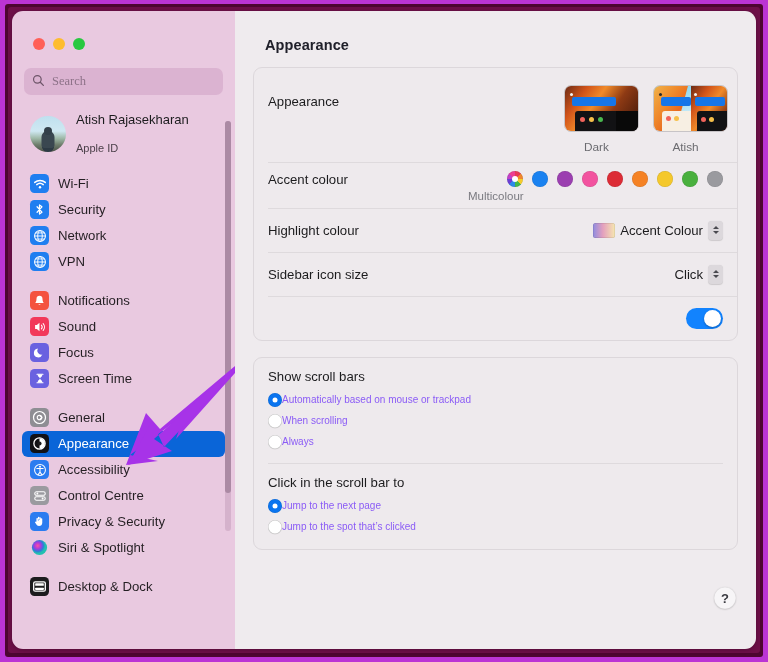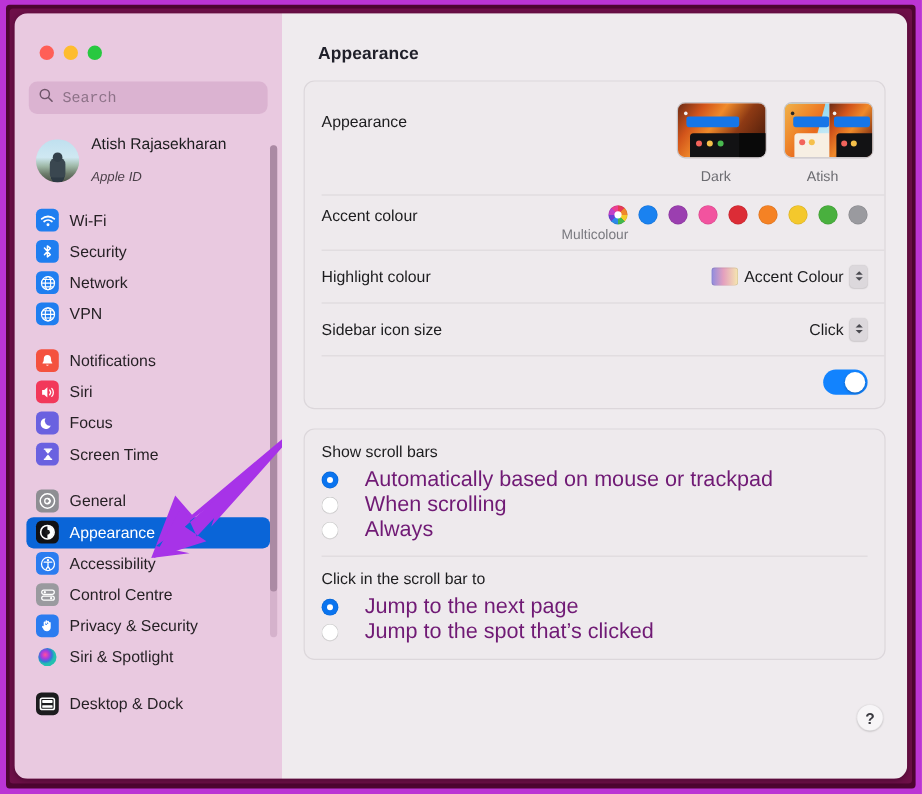--- a/index.html
+++ b/index.html
@@ -67,21 +67,21 @@
     height: 27px;
     background: rgba(208,160,196,.52);
     border-radius: 7px;
     display: flex; align-items: center;
     padding: 0 8px;
     gap: 7px;
   }
   #search-wrap svg { flex: 0 0 auto; }
   #search-input {
     border: 0; background: transparent; outline: none;
-    font-family: Liberation Mono, monospace;
+    font-family: Liberation Serif, serif;
     font-size: 12.5px; color: #5b4556;
     width: 100%;
   }
   #search-input::placeholder { color: #8d7288; }
 
   
   #account {
     display: flex; align-items: center; gap: 10px;
     margin: 14px 10px 0 14px;
     padding: 4px 4px;
@@ -104,21 +104,21 @@
   }
   #avatar::before {
     content:''; position:absolute;
     left:50%; top:30%; width:8px; height:8px;
     transform: translateX(-50%);
     background:#33404a; border-radius:50%;
     z-index:2;
   }
   #acct-text { line-height: 1.15; }
   #acct-name { font-size: 13px; color: #1c1c1e; }
-  #acct-sub  { font-size: 11px; color: #4a3f48; margin-top: 14px; font-style: italic; }
+  #acct-sub  { font-size: 11px; color: #4a3f48; margin-top: 14px; }
 
   
   #navlist { margin-top: 12px; }
   .nav-group { padding: 0 10px; }
   .nav-gap { height: 13px; }
   .nav-item {
     display: flex; align-items: center; gap: 9px;
     height: 26px;
     padding: 0 8px;
     border-radius: 6px;
@@ -305,22 +305,22 @@
   .toggle .knob {
     position: absolute; right: 2px; top: 2px;
     width: 17px; height: 17px; border-radius: 50%;
     background: #fff; box-shadow: 0 1px 2px rgba(0,0,0,.28);
   }
 
   
   .radio-card { padding: 11px 14px 12px 14px; }
   .group-title { font-size: 13.2px; color: #1c1c1e; margin-bottom: 5px; }
   .radio-item {
-    display: flex; align-items: center; gap: 22px;
-    height: 21px; font-size: 18px; color: #701a75;
+    display: flex; align-items: center; gap: 0;
+    height: 21px; font-size: 10px; color: #8b5cf6;
     cursor: default;
   }
   .radio {
     width: 14px; height: 14px; border-radius: 50%;
     background: #fff;
     box-shadow: inset 0 0 0 .5px rgba(0,0,0,.22), 0 .5px .5px rgba(0,0,0,.10);
     flex: 0 0 14px; position: relative;
   }
   .radio.on { background: #0a74ef; box-shadow: inset 0 0 0 .5px rgba(0,0,0,.12); }
   .radio.on::after {
@@ -434,21 +434,21 @@
               <span>Notifications</span>
             </div>
             <div class="nav-item">
               <span class="ico" style="background: rgb(242, 56, 90);">
                 <svg width="14" height="14" viewBox="0 0 16 16">
                   <path d="M7.4 3.2 4.4 5.7H2.4v4.6h2l3 2.5z" fill="#fff"></path>
                   <path d="M9.6 5.8a3.3 3.3 0 0 1 0 4.4" fill="none" stroke="#fff" stroke-width="1.2" stroke-linecap="round"></path>
                   <path d="M11.6 4.2a5.6 5.6 0 0 1 0 7.6" fill="none" stroke="#fff" stroke-width="1.2" stroke-linecap="round"></path>
                 </svg>
               </span>
-              <span>Siri</span>
+              <span>Sound</span>
             </div>
             <div class="nav-item">
               <span class="ico" style="background: rgb(106, 97, 224);">
                 <svg width="13" height="13" viewBox="0 0 16 16">
                   <path d="M11.5 10.6A5 5 0 0 1 6 3.2a5.4 5.4 0 1 0 5.5 7.4z" fill="#fff"></path>
                 </svg>
               </span>
               <span>Focus</span>
             </div>
             <div class="nav-item">

